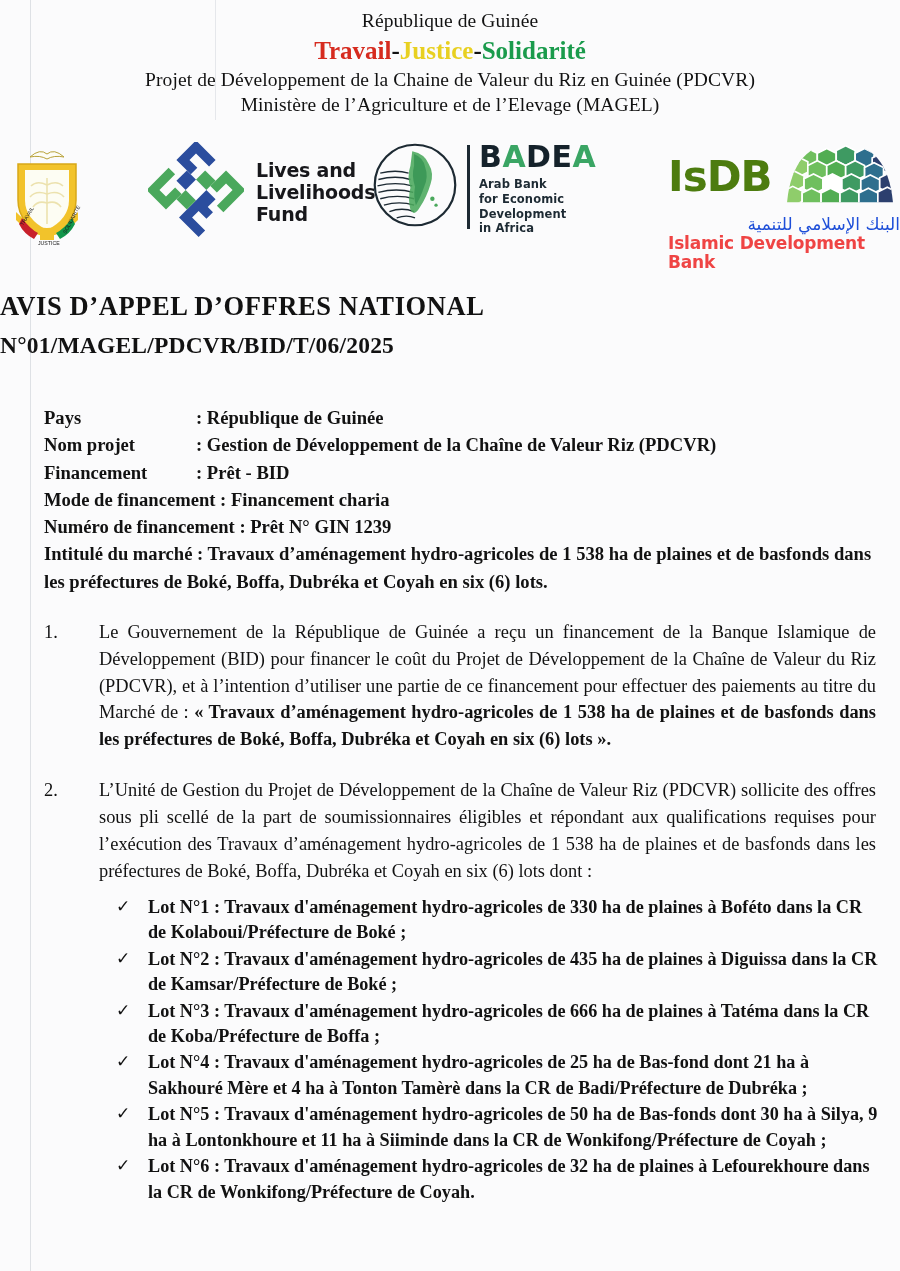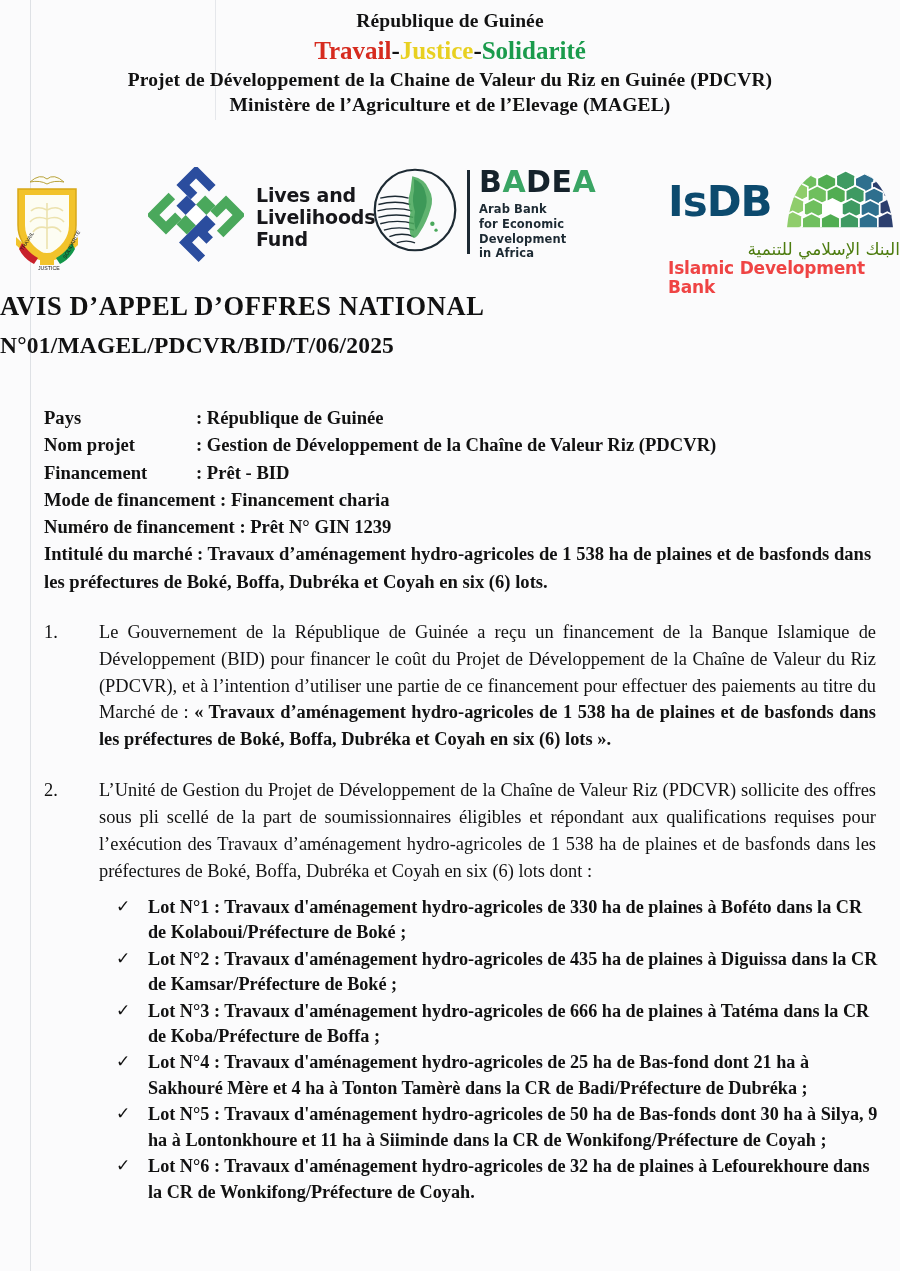--- a/index.html
+++ b/index.html
@@ -36,37 +36,37 @@
     background: rgba(120,130,150,0.16);
   }
 
   
   .masthead {
     padding-top: 8px;
     text-align: center;
     line-height: 1.32;
   }
   .masthead .l {
-    font-weight: bold;
+    font-weight: normal;
     font-size: 19.5px;
     letter-spacing: .1px;
   }
   .motto { font-weight: bold; font-size: 25px; }
   .motto .w-red   { color: #d62b1f; }
   .motto .w-yel   { color: #e8d021; }
   .motto .w-grn   { color: #1a9b4c; }
   .motto .sep     { color: #111; }
 
   
   .logos {
     position: relative;
     height: 118px;
     margin-top: 16px;
   }
-  .logo { position: absolute; top: 0; margin-top: 25px; }
+  .logo { position: absolute; top: 0; }
 
   
   .coa { left: 8px; top: 6px; width: 78px; height: 108px; }
 
   
   .llf { left: 148px; top: 8px; display: flex; align-items: center; gap: 12px; }
   .llf-text {
     font-family: "DejaVu Sans", sans-serif;
     font-weight: bold;
     font-size: 19px;
@@ -98,26 +98,26 @@
   }
 
   
   .isdb { left: 668px; top: 6px; }
   .isdb-row { display: flex; align-items: center; gap: 9px; }
   .isdb-word {
     font-family: "DejaVu Sans", sans-serif;
     font-weight: bold;
     font-size: 42px;
     line-height: .95;
-    color: #0c4a6e;
+    color: #4d7c0f;
     letter-spacing: -1px;
   }
   .isdb-ar {
     font-size: 17px;
-    color: #4d7c0f;
+    color: #1d4ed8;
     text-align: right;
     direction: rtl;
     margin-top: 1px;
     line-height: 1.1;
     font-family: "DejaVu Sans", sans-serif;
   }
   .isdb-en {
     font-family: "DejaVu Sans", sans-serif;
     font-weight: bold;
     font-size: 17px;

